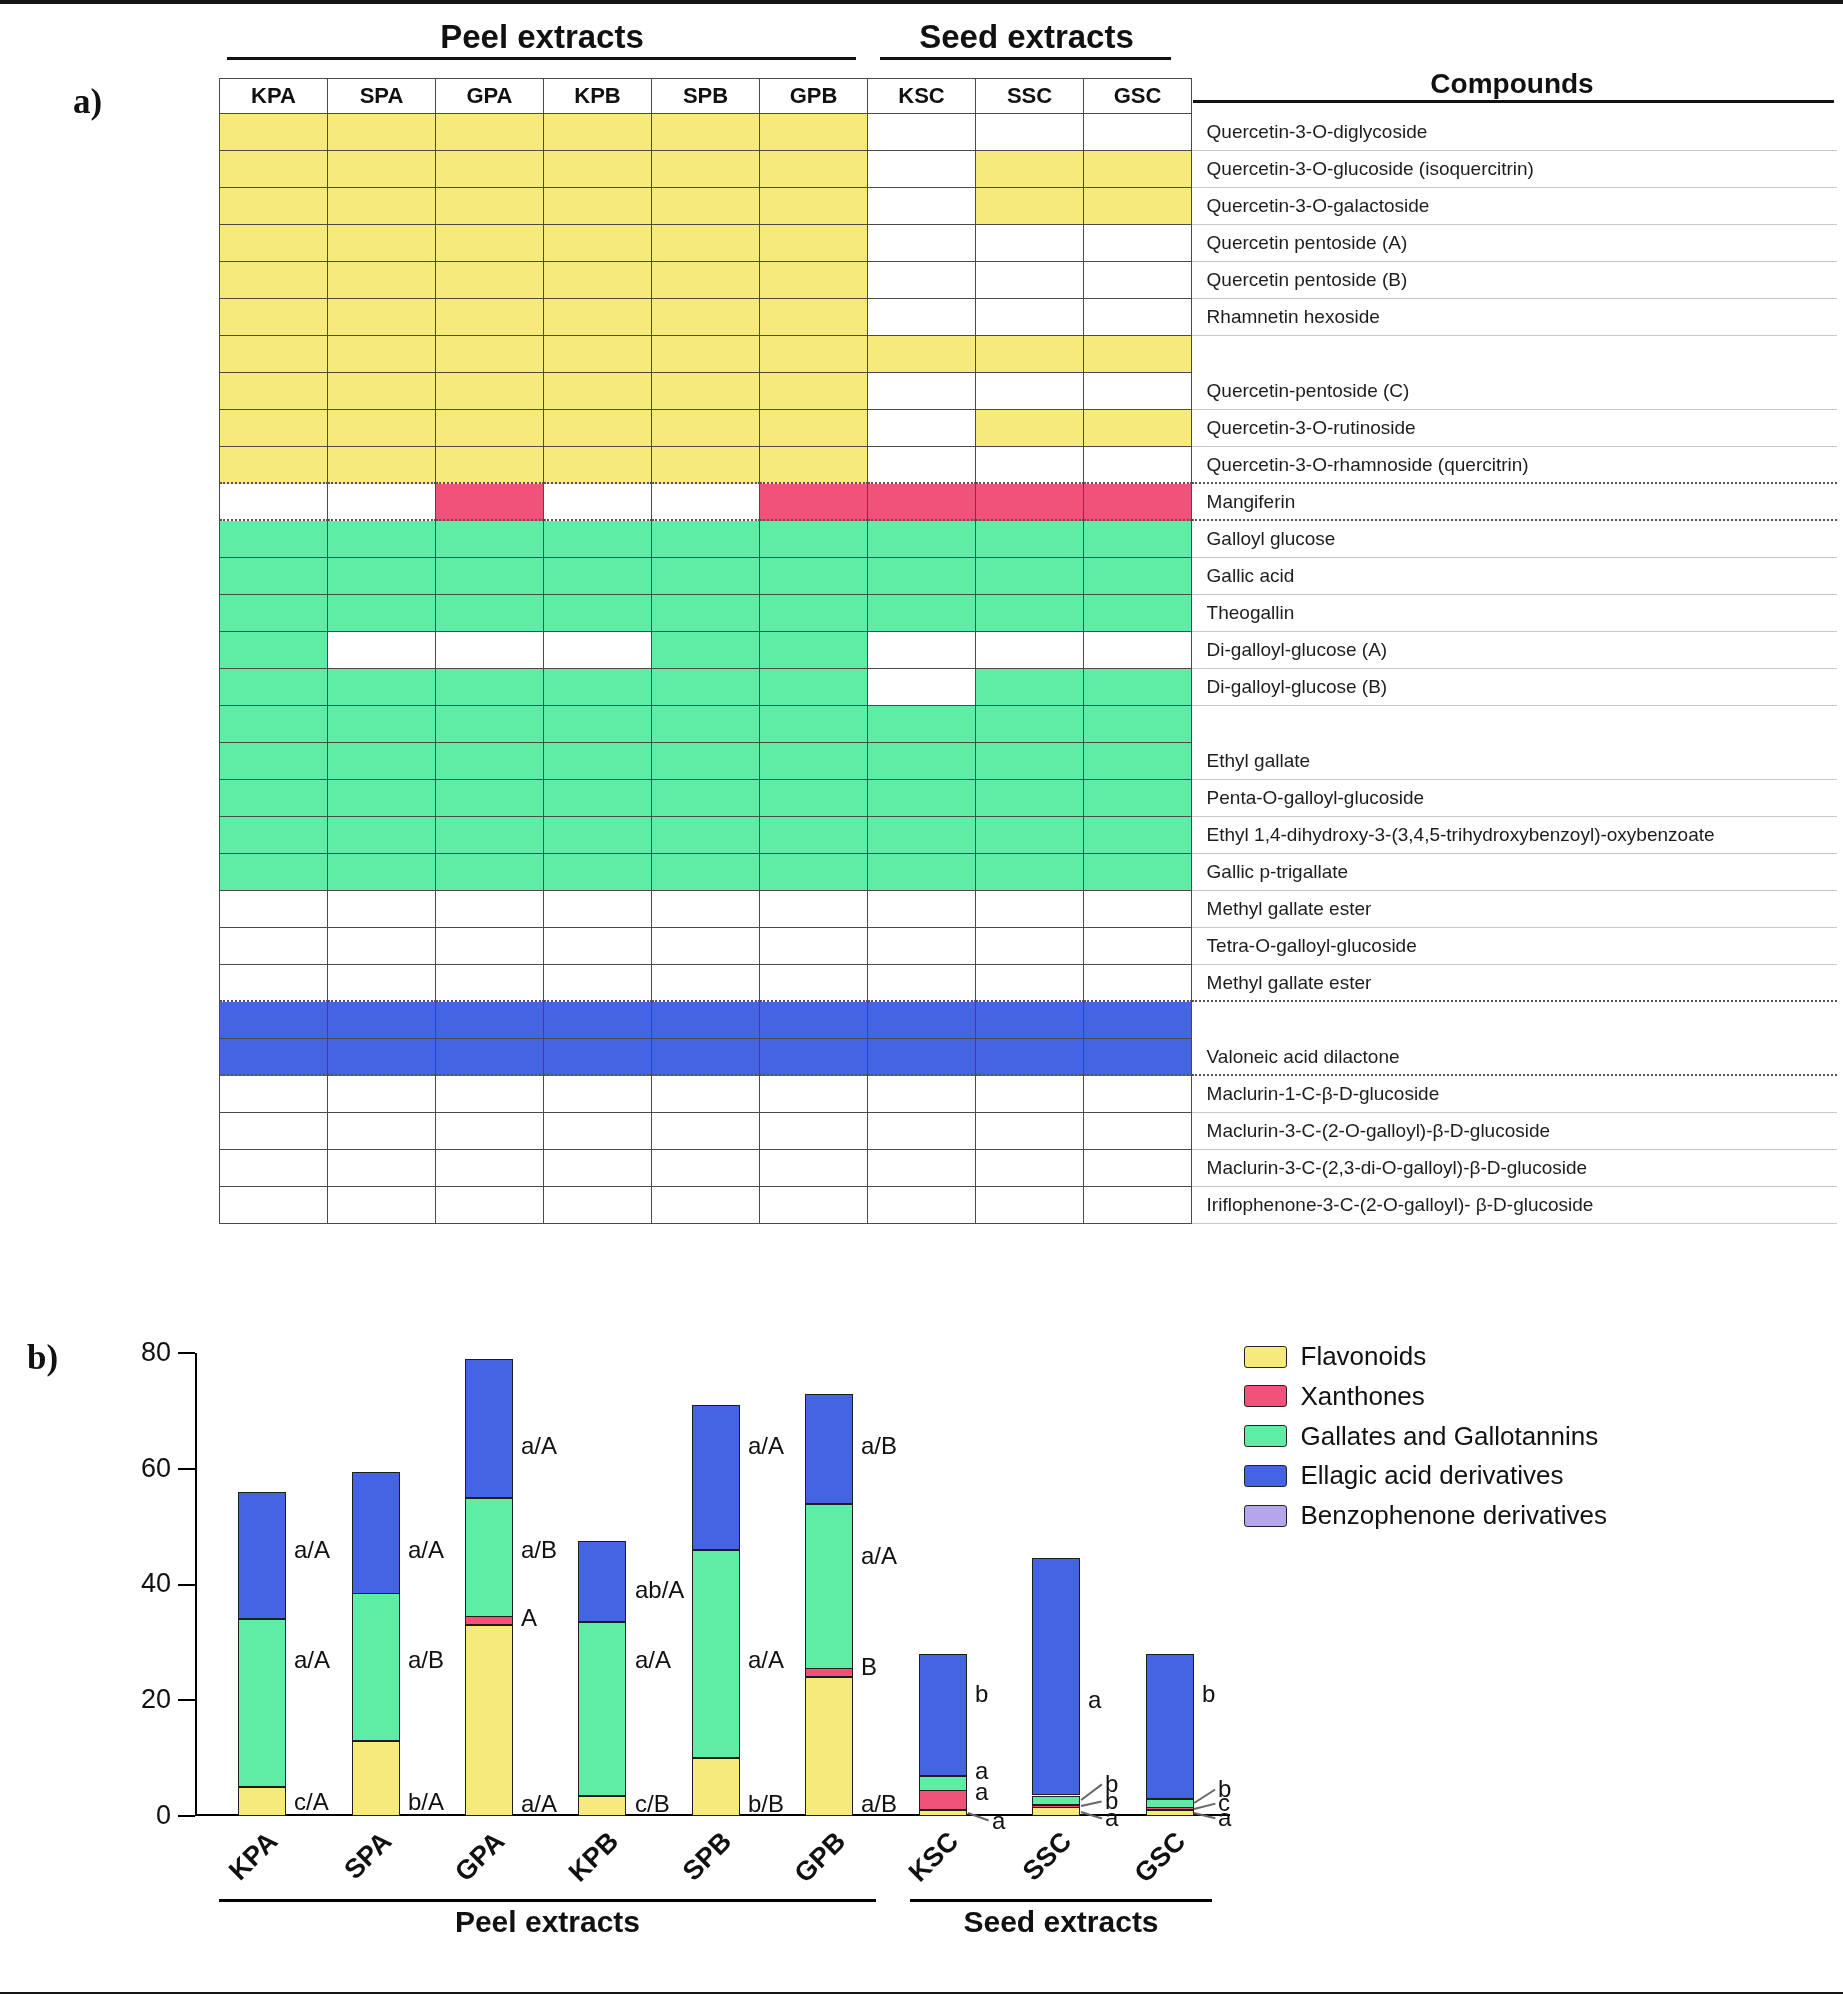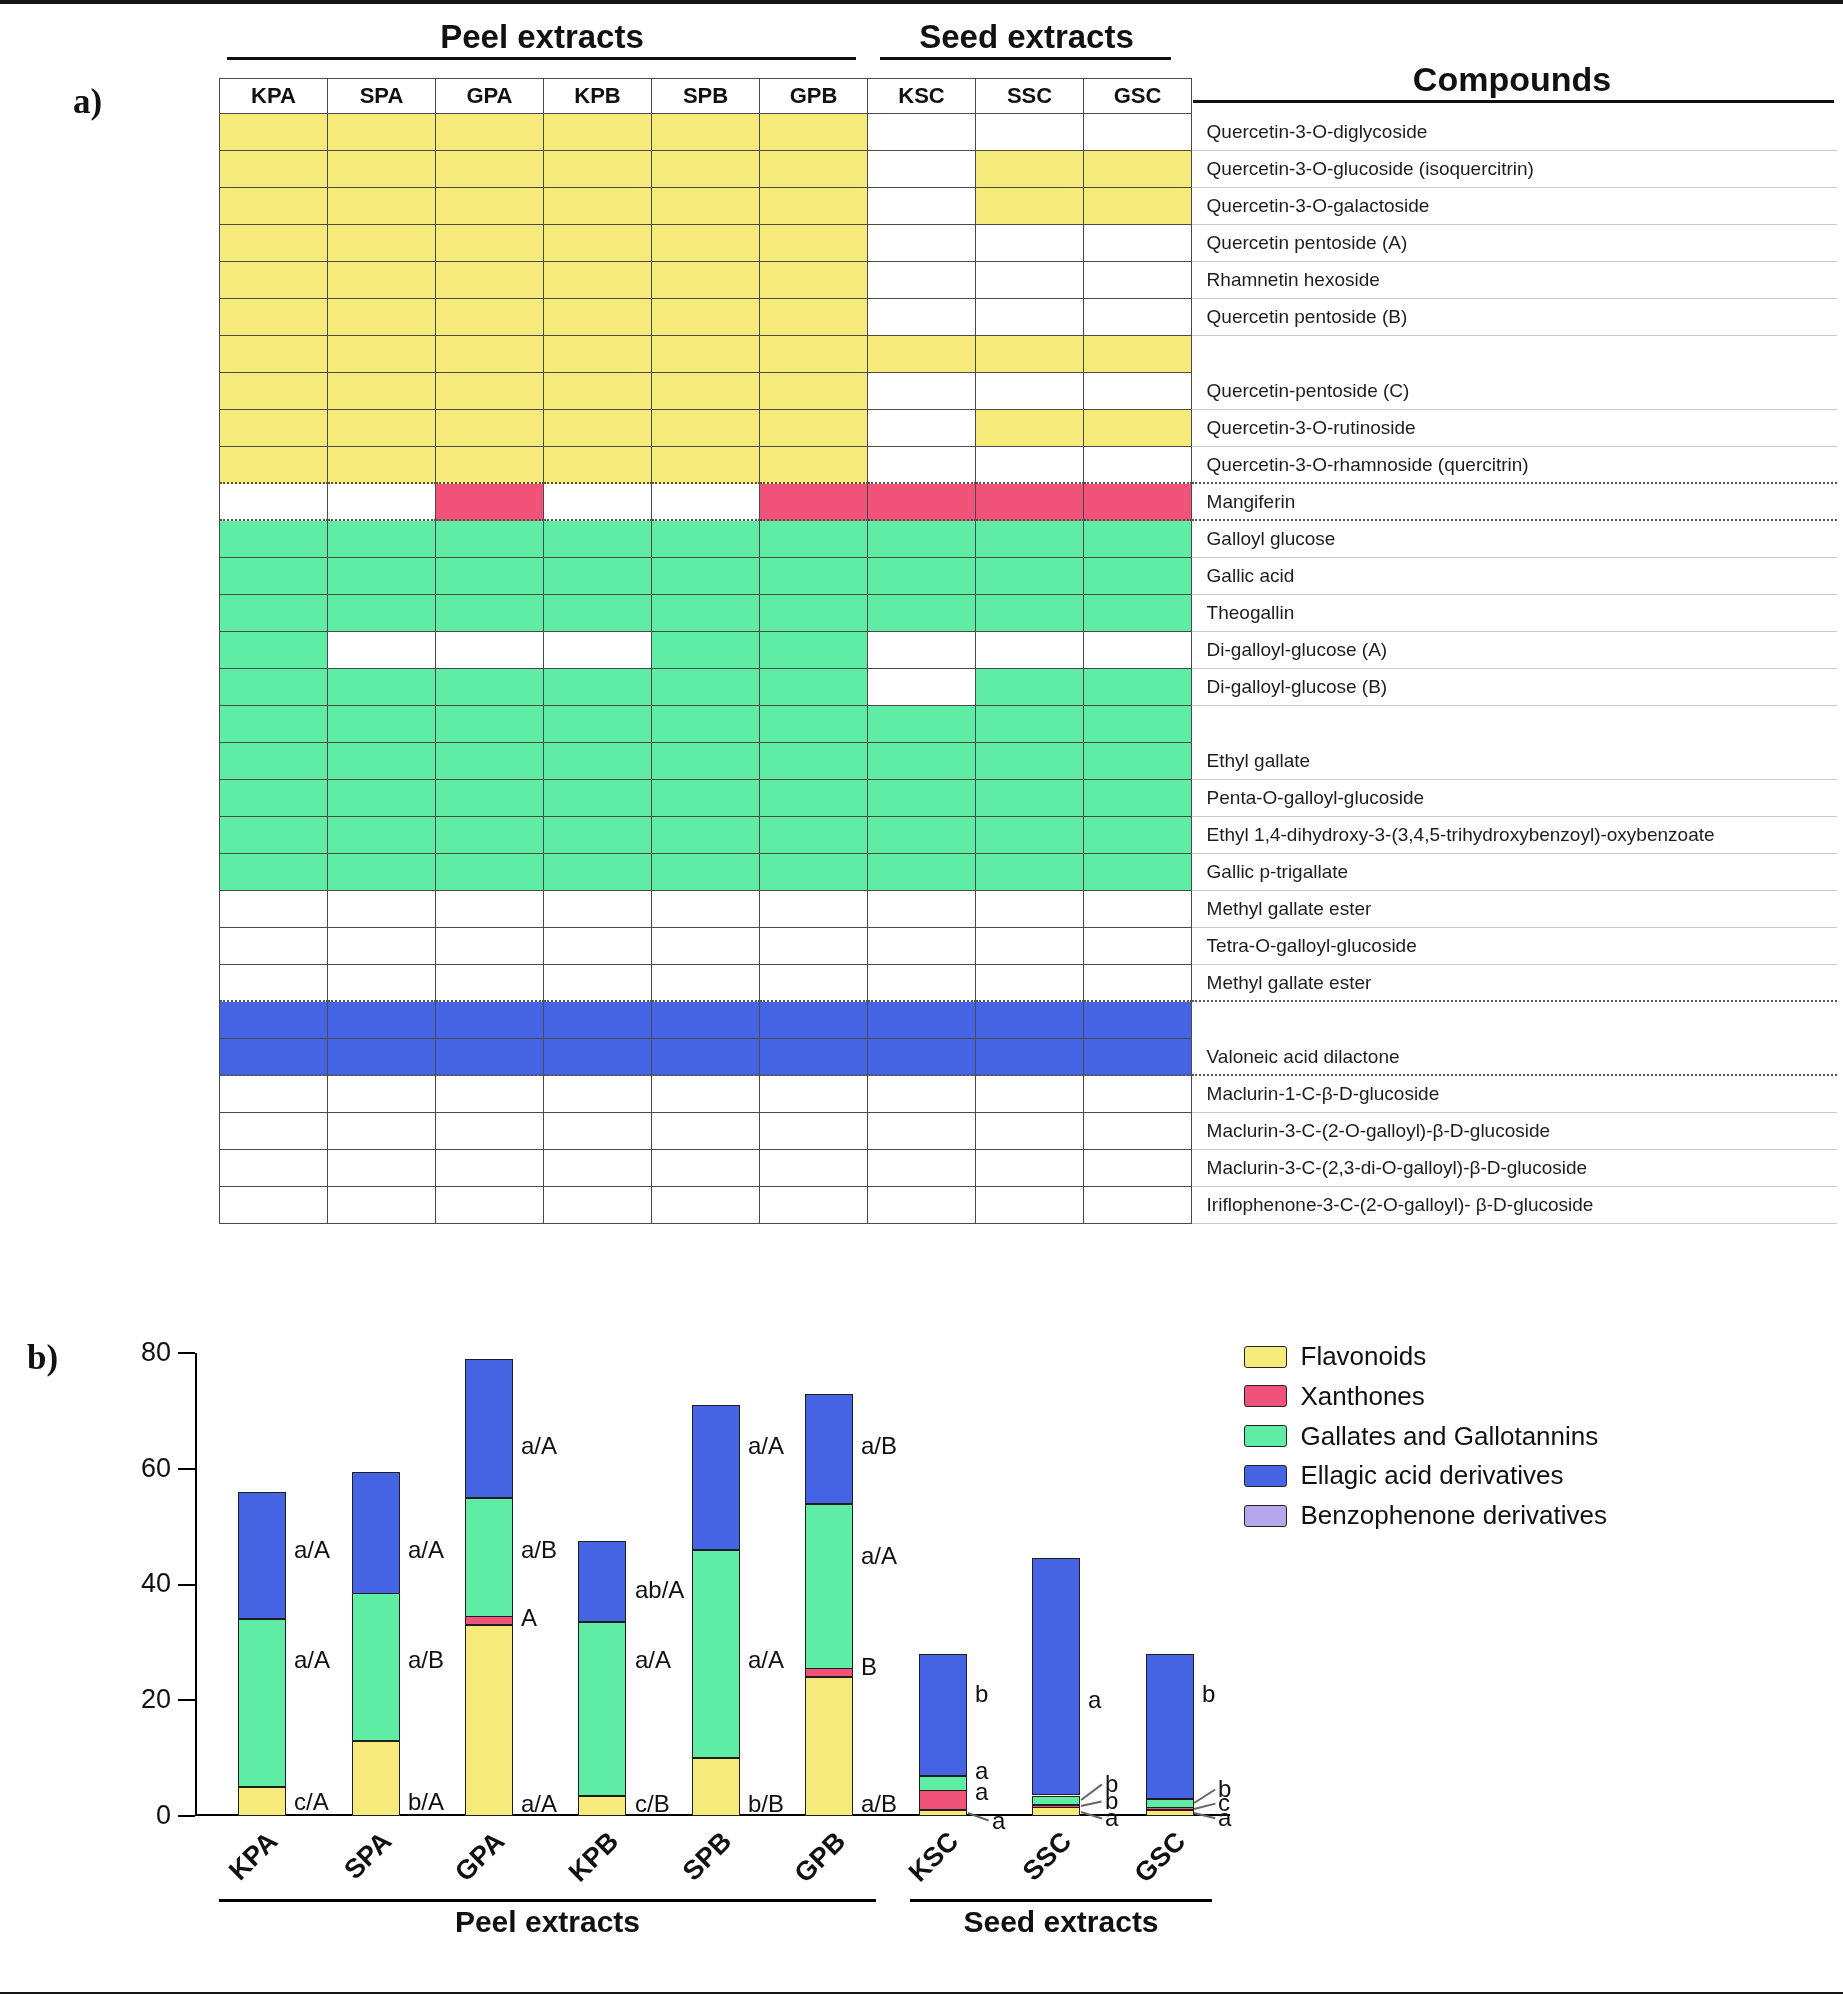--- a/index.html
+++ b/index.html
@@ -14,21 +14,21 @@
   
   #top-border { position:absolute; left:0; top:0; width:1843px; height:3.6px; background:#151515; }
   #bottom-border { position:absolute; left:0; top:1992px; width:1843px; height:3.1px; background:#151515; }
 
   
   #panel-a-letter { position:absolute; left:73px; top:82px; font-family:"Liberation Serif", serif; font-weight:bold; font-size:35px; }
   #peel-header { position:absolute; left:219px; top:17.7px; width:646px; text-align:center; font-size:33px; font-weight:bold; }
   #peel-underline { position:absolute; left:227px; top:57px; width:629px; height:3.1px; background:#111; }
   #seed-header { position:absolute; left:865px; top:17.7px; width:323px; text-align:center; font-size:33px; font-weight:bold; }
   #seed-underline { position:absolute; left:880px; top:57px; width:291px; height:3.1px; background:#111; }
-  #compounds-header { position:absolute; left:1188px; top:60px; width:648px; text-align:center; font-size:34px; font-weight:bold; }
+  #compounds-header { position:absolute; left:1188px; top:68px; width:648px; text-align:center; font-size:28px; font-weight:bold; }
   #compounds-underline { position:absolute; left:1193px; top:100px; width:641px; height:2.6px; background:#111; }
 
   #grid { position:absolute; left:219px; top:78px; }
   .grid-header { display:flex; width:fit-content; border-top:1.6px solid #4a4a4a; border-left:1.6px solid #4a4a4a; }
   .hcell {
     width:108px; height:35px; border-right:1.6px solid #4a4a4a; border-bottom:1.6px solid #4a4a4a;
     display:flex; align-items:center; justify-content:center; font-weight:bold; font-size:22px;
   }
   .grid-body { border-left:1.6px solid #4a4a4a; width:fit-content; }
   .grow { display:flex; height:37px; }
@@ -139,33 +139,33 @@
         <div class="grow">
           <div class="gcell" style="background: rgb(246, 234, 123);"></div>
           <div class="gcell" style="background: rgb(246, 234, 123);"></div>
           <div class="gcell" style="background: rgb(246, 234, 123);"></div>
           <div class="gcell" style="background: rgb(246, 234, 123);"></div>
           <div class="gcell" style="background: rgb(246, 234, 123);"></div>
           <div class="gcell" style="background: rgb(246, 234, 123);"></div>
           <div class="gcell" style="background: rgb(255, 255, 255);"></div>
           <div class="gcell" style="background: rgb(255, 255, 255);"></div>
           <div class="gcell" style="background: rgb(255, 255, 255);"></div>
+          <div class="glabel">Quercetin pentoside (B)</div>
+        </div>
+        <div class="grow">
+          <div class="gcell" style="background: rgb(246, 234, 123);"></div>
+          <div class="gcell" style="background: rgb(246, 234, 123);"></div>
+          <div class="gcell" style="background: rgb(246, 234, 123);"></div>
+          <div class="gcell" style="background: rgb(246, 234, 123);"></div>
+          <div class="gcell" style="background: rgb(246, 234, 123);"></div>
+          <div class="gcell" style="background: rgb(246, 234, 123);"></div>
+          <div class="gcell" style="background: rgb(255, 255, 255);"></div>
+          <div class="gcell" style="background: rgb(255, 255, 255);"></div>
+          <div class="gcell" style="background: rgb(255, 255, 255);"></div>
           <div class="glabel">Rhamnetin hexoside</div>
-        </div>
-        <div class="grow">
-          <div class="gcell" style="background: rgb(246, 234, 123);"></div>
-          <div class="gcell" style="background: rgb(246, 234, 123);"></div>
-          <div class="gcell" style="background: rgb(246, 234, 123);"></div>
-          <div class="gcell" style="background: rgb(246, 234, 123);"></div>
-          <div class="gcell" style="background: rgb(246, 234, 123);"></div>
-          <div class="gcell" style="background: rgb(246, 234, 123);"></div>
-          <div class="gcell" style="background: rgb(255, 255, 255);"></div>
-          <div class="gcell" style="background: rgb(255, 255, 255);"></div>
-          <div class="gcell" style="background: rgb(255, 255, 255);"></div>
-          <div class="glabel">Quercetin pentoside (B)</div>
         </div>
         <div class="grow">
           <div class="gcell" style="background: rgb(246, 234, 123);"></div>
           <div class="gcell" style="background: rgb(246, 234, 123);"></div>
           <div class="gcell" style="background: rgb(246, 234, 123);"></div>
           <div class="gcell" style="background: rgb(246, 234, 123);"></div>
           <div class="gcell" style="background: rgb(246, 234, 123);"></div>
           <div class="gcell" style="background: rgb(246, 234, 123);"></div>
           <div class="gcell" style="background: rgb(246, 234, 123);"></div>
           <div class="gcell" style="background: rgb(246, 234, 123);"></div>

